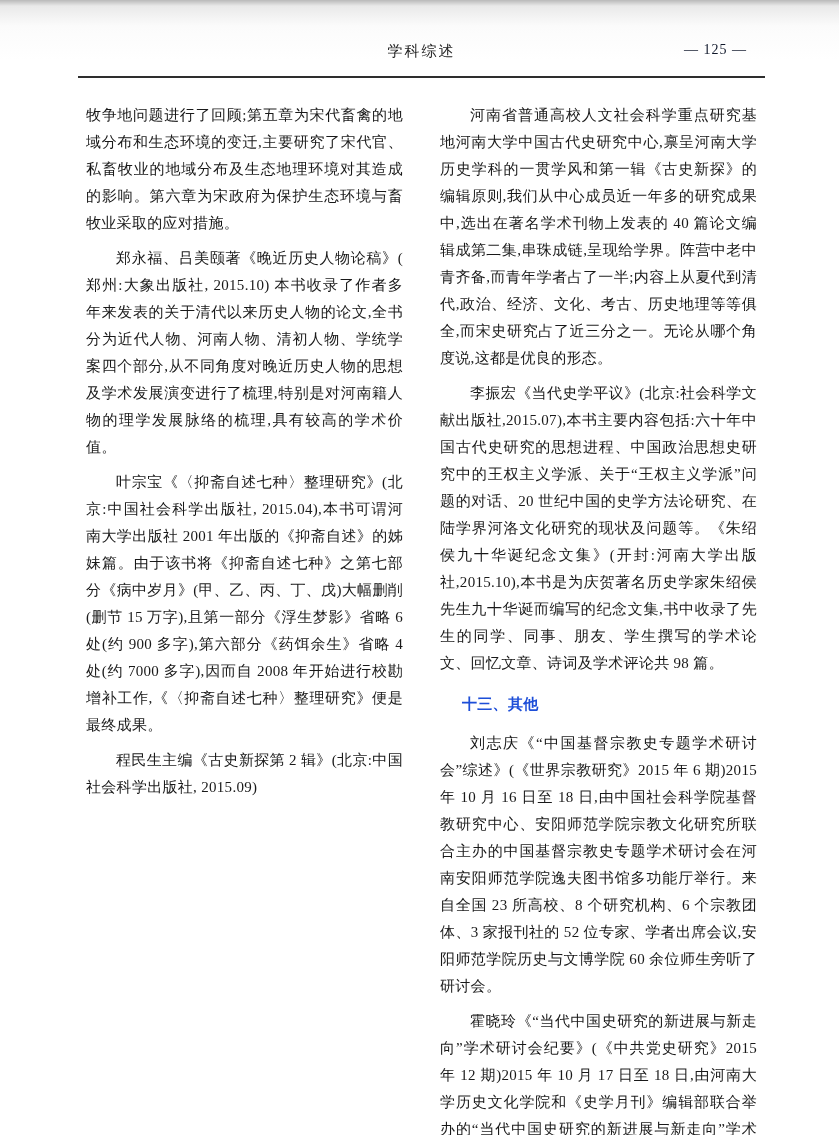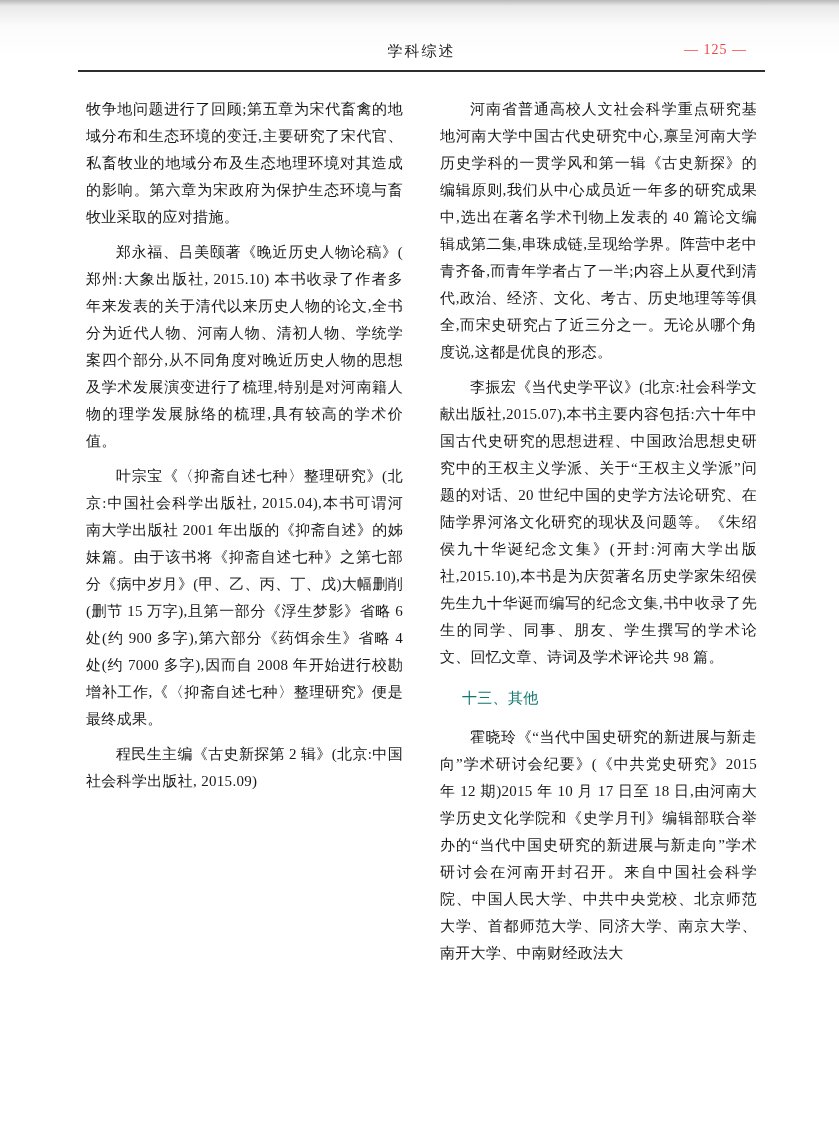--- a/index.html
+++ b/index.html
@@ -11,61 +11,61 @@
     overflow: hidden;
   }
   .page {
     box-sizing: border-box;
     width: 839px; height: 1135px;
     padding: 42px 74px 0 78px;
   }
   .page-header {
     position: relative;
     height: 28px;
-    padding-bottom: 0;
+    padding-bottom: 6px;
     border-bottom: 2px solid #2e2e2e;
   }
   .page-header .title {
     position: absolute;
     left: 0; right: 0;
     text-align: center;
     font-size: 15px;
     letter-spacing: 2px;
     color: #222;
   }
   .page-header .page-num {
     position: absolute;
     right: 18px; top: 0;
     font-size: 14px;
     letter-spacing: 1px;
-    color: #ef4444;
+    color: #0f172a;
     white-space: nowrap;
   }
   .columns {
     display: flex;
     gap: 21px;
     margin-top: 16px;
   }
   .col {
     width: 333px;
     font-size: 15px;
     line-height: 27px;
     text-align: justify;
     letter-spacing: 0.3px;
     color: #191919;
   }
   .col p { margin: 8px; text-indent: 2em; }
   .col p.no-indent { text-indent: 0; }
   .section-heading {
     margin: 13px 0 13px 0;
     font-size: 15px;
-    font-weight: normal;
+    font-weight: bold;
     text-indent: 2em;
     font-family: "Liberation Sans", "DejaVu Sans", sans-serif;
-    color: #0f766e;
+    color: #1d4ed8;
   }
 </style>
 </head>
 <body>
 
 <div class="page">
 
   <div class="page-header">
     <div class="title">学科综述</div>
     <div class="page-num">— 125 —</div>
@@ -77,18 +77,19 @@
       <p class="no-indent">牧争地问题进行了回顾;第五章为宋代畜禽的地域分布和生态环境的变迁,主要研究了宋代官、私畜牧业的地域分布及生态地理环境对其造成的影响。第六章为宋政府为保护生态环境与畜牧业采取的应对措施。</p>
       <p>郑永福、吕美颐著《晚近历史人物论稿》( 郑州:大象出版社, 2015.10) 本书收录了作者多年来发表的关于清代以来历史人物的论文,全书分为近代人物、河南人物、清初人物、学统学案四个部分,从不同角度对晚近历史人物的思想及学术发展演变进行了梳理,特别是对河南籍人物的理学发展脉络的梳理,具有较高的学术价值。</p>
       <p>叶宗宝《〈抑斋自述七种〉整理研究》(北京:中国社会科学出版社, 2015.04),本书可谓河南大学出版社 2001 年出版的《抑斋自述》的姊妹篇。由于该书将《抑斋自述七种》之第七部分《病中岁月》(甲、乙、丙、丁、戊)大幅删削(删节 15 万字),且第一部分《浮生梦影》省略 6 处(约 900 多字),第六部分《药饵余生》省略 4 处(约 7000 多字),因而自 2008 年开始进行校勘增补工作,《〈抑斋自述七种〉整理研究》便是最终成果。</p>
       <p>程民生主编《古史新探第 2 辑》(北京:中国社会科学出版社, 2015.09)</p>
     </div>
 
     <div class="col">
       <p>河南省普通高校人文社会科学重点研究基地河南大学中国古代史研究中心,禀呈河南大学历史学科的一贯学风和第一辑《古史新探》的编辑原则,我们从中心成员近一年多的研究成果中,选出在著名学术刊物上发表的 40 篇论文编辑成第二集,串珠成链,呈现给学界。阵营中老中青齐备,而青年学者占了一半;内容上从夏代到清代,政治、经济、文化、考古、历史地理等等俱全,而宋史研究占了近三分之一。无论从哪个角度说,这都是优良的形态。</p>
       <p>李振宏《当代史学平议》(北京:社会科学文献出版社,2015.07),本书主要内容包括:六十年中国古代史研究的思想进程、中国政治思想史研究中的王权主义学派、关于“王权主义学派”问题的对话、20 世纪中国的史学方法论研究、在陆学界河洛文化研究的现状及问题等。《朱绍侯九十华诞纪念文集》(开封:河南大学出版社,2015.10),本书是为庆贺著名历史学家朱绍侯先生九十华诞而编写的纪念文集,书中收录了先生的同学、同事、朋友、学生撰写的学术论文、回忆文章、诗词及学术评论共 98 篇。</p>
       <h3 class="section-heading">十三、其他</h3>
+      <p>刘志庆《“中国基督宗教史专题学术研讨会”综述》(《世界宗教研究》2015 年 6 期)2015 年 10 月 16 日至 18 日,由中国社会科学院基督教研究中心、安阳师范学院宗教文化研究所联合主办的中国基督宗教史专题学术研讨会在河南安阳师范学院逸夫图书馆多功能厅举行。来自全国 23 所高校、8 个研究机构、6 个宗教团体、3 家报刊社的 52 位专家、学者出席会议,安阳师范学院历史与文博学院 60 余位师生旁听了研讨会。</p>
       <p>霍晓玲《“当代中国史研究的新进展与新走向”学术研讨会纪要》(《中共党史研究》2015 年 12 期)2015 年 10 月 17 日至 18 日,由河南大学历史文化学院和《史学月刊》编辑部联合举办的“当代中国史研究的新进展与新走向”学术研讨会在河南开封召开。来自中国社会科学院、中国人民大学、中共中央党校、北京师范大学、首都师范大学、同济大学、南京大学、南开大学、中南财经政法大</p>
     </div>
 
   </div>
 
 </div>
 
 </body></html>

